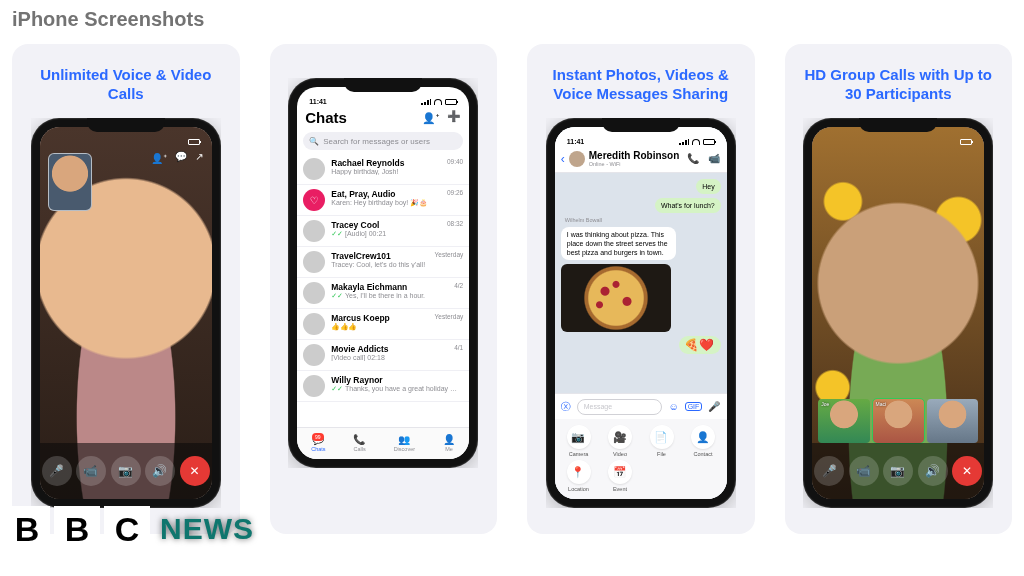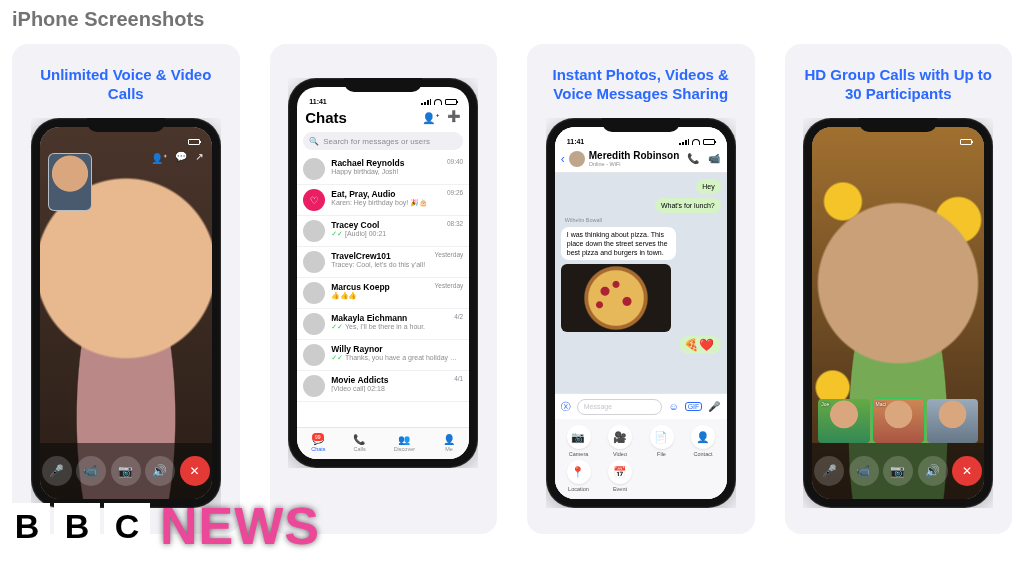--- a/index.html
+++ b/index.html
@@ -226,21 +226,21 @@
   .thumb.t3{background:linear-gradient(#9ab,#678);}
 
   
   .bbc {
     position:absolute; left:0; bottom:20px;
     display:flex; align-items:center; gap:10px;
     background:transparent;
   }
   .bbc-blocks{display:flex;gap:4px;padding:4px 0 4px 4px;}
   .bbc-b{width:46px;height:46px;background:#fff;color:#000;font-weight:900;font-size:34px;display:flex;align-items:center;justify-content:center;font-family:Arial,sans-serif;}
-  .bbc-news{color:#ec4899;font-weight:700;font-size:52px;letter-spacing:1px;text-shadow:0 0 6px rgba(0,0,0,.6);font-family:Arial,sans-serif;}
+  .bbc-news{color:#0f766e;font-weight:700;font-size:30px;letter-spacing:1px;text-shadow:0 0 6px rgba(0,0,0,.6);font-family:Arial,sans-serif;}
 </style>
 </head>
 <body>
 
 <div class="section-title">iPhone Screenshots</div>
 
 <div class="cards">
 
   <div class="card">
     <div class="card-title">Unlimited Voice &amp; Video Calls</div>
@@ -330,48 +330,48 @@
                 <div class="avatar"></div>
                 <div class="chat-mid">
                   <div class="chat-name">TravelCrew101</div>
                   <div class="chat-preview">Tracey: Cool, let's do this y'all!</div>
                 </div>
                 <div class="chat-time">Yesterday</div>
               </div>
               <div class="chat-row">
                 <div class="avatar"></div>
                 <div class="chat-mid">
+                  <div class="chat-name">Makayla Eichmann</div>
+                  <div class="chat-preview"><span class="checks">✓✓</span>Yes, I'll be there in a hour.</div>
+                </div>
+                <div class="chat-time">4/2</div>
+              </div>
+              <div class="chat-row">
+                <div class="avatar"></div>
+                <div class="chat-mid">
                   <div class="chat-name">Marcus Koepp</div>
                   <div class="chat-preview">👍👍👍</div>
                 </div>
                 <div class="chat-time">Yesterday</div>
               </div>
               <div class="chat-row">
                 <div class="avatar"></div>
                 <div class="chat-mid">
-                  <div class="chat-name">Makayla Eichmann</div>
-                  <div class="chat-preview"><span class="checks">✓✓</span>Yes, I'll be there in a hour.</div>
-                </div>
-                <div class="chat-time">4/2</div>
+                  <div class="chat-name">Movie Addicts</div>
+                  <div class="chat-preview">[Video call] 02:18</div>
+                </div>
+                <div class="chat-time">4/1</div>
               </div>
               <div class="chat-row">
                 <div class="avatar"></div>
                 <div class="chat-mid">
                   <div class="chat-name">Willy Raynor</div>
                   <div class="chat-preview"><span class="checks">✓✓</span>Thanks, you have a great holiday too…</div>
                 </div>
                 <div class="chat-time"></div>
-              </div>
-              <div class="chat-row">
-                <div class="avatar"></div>
-                <div class="chat-mid">
-                  <div class="chat-name">Movie Addicts</div>
-                  <div class="chat-preview">[Video call] 02:18</div>
-                </div>
-                <div class="chat-time">4/1</div>
               </div>
             </div>
           <div class="tabbar">
             <div class="tab active">
                 <span class="tic">💬</span>
                 <span>Chats</span>
                 <span class="badge">99</span>
               </div>
             <div class="tab">
                 <span class="tic">📞</span>

